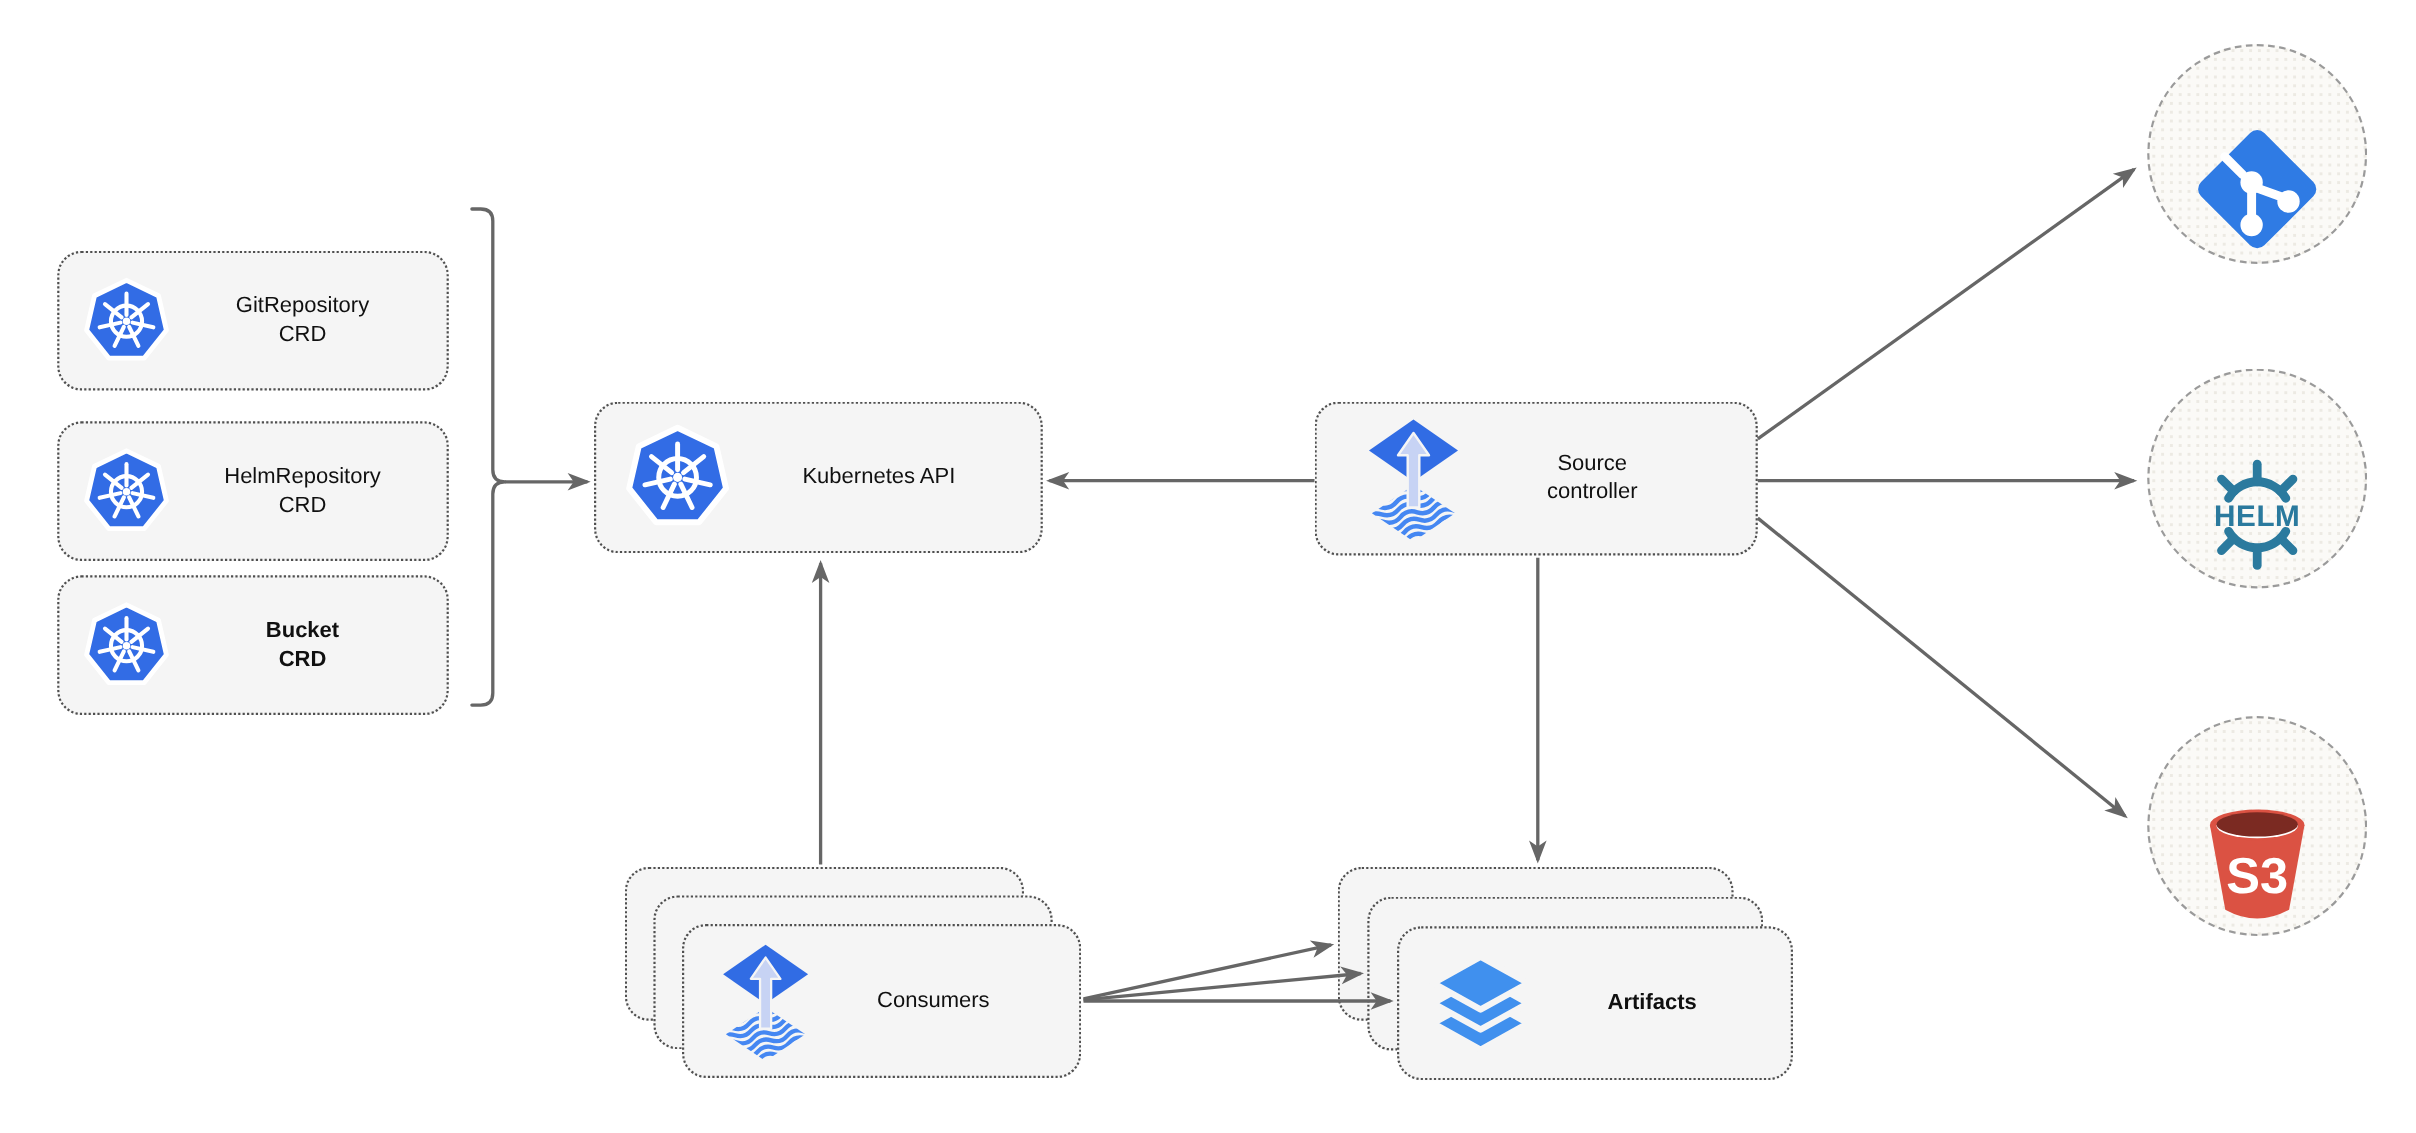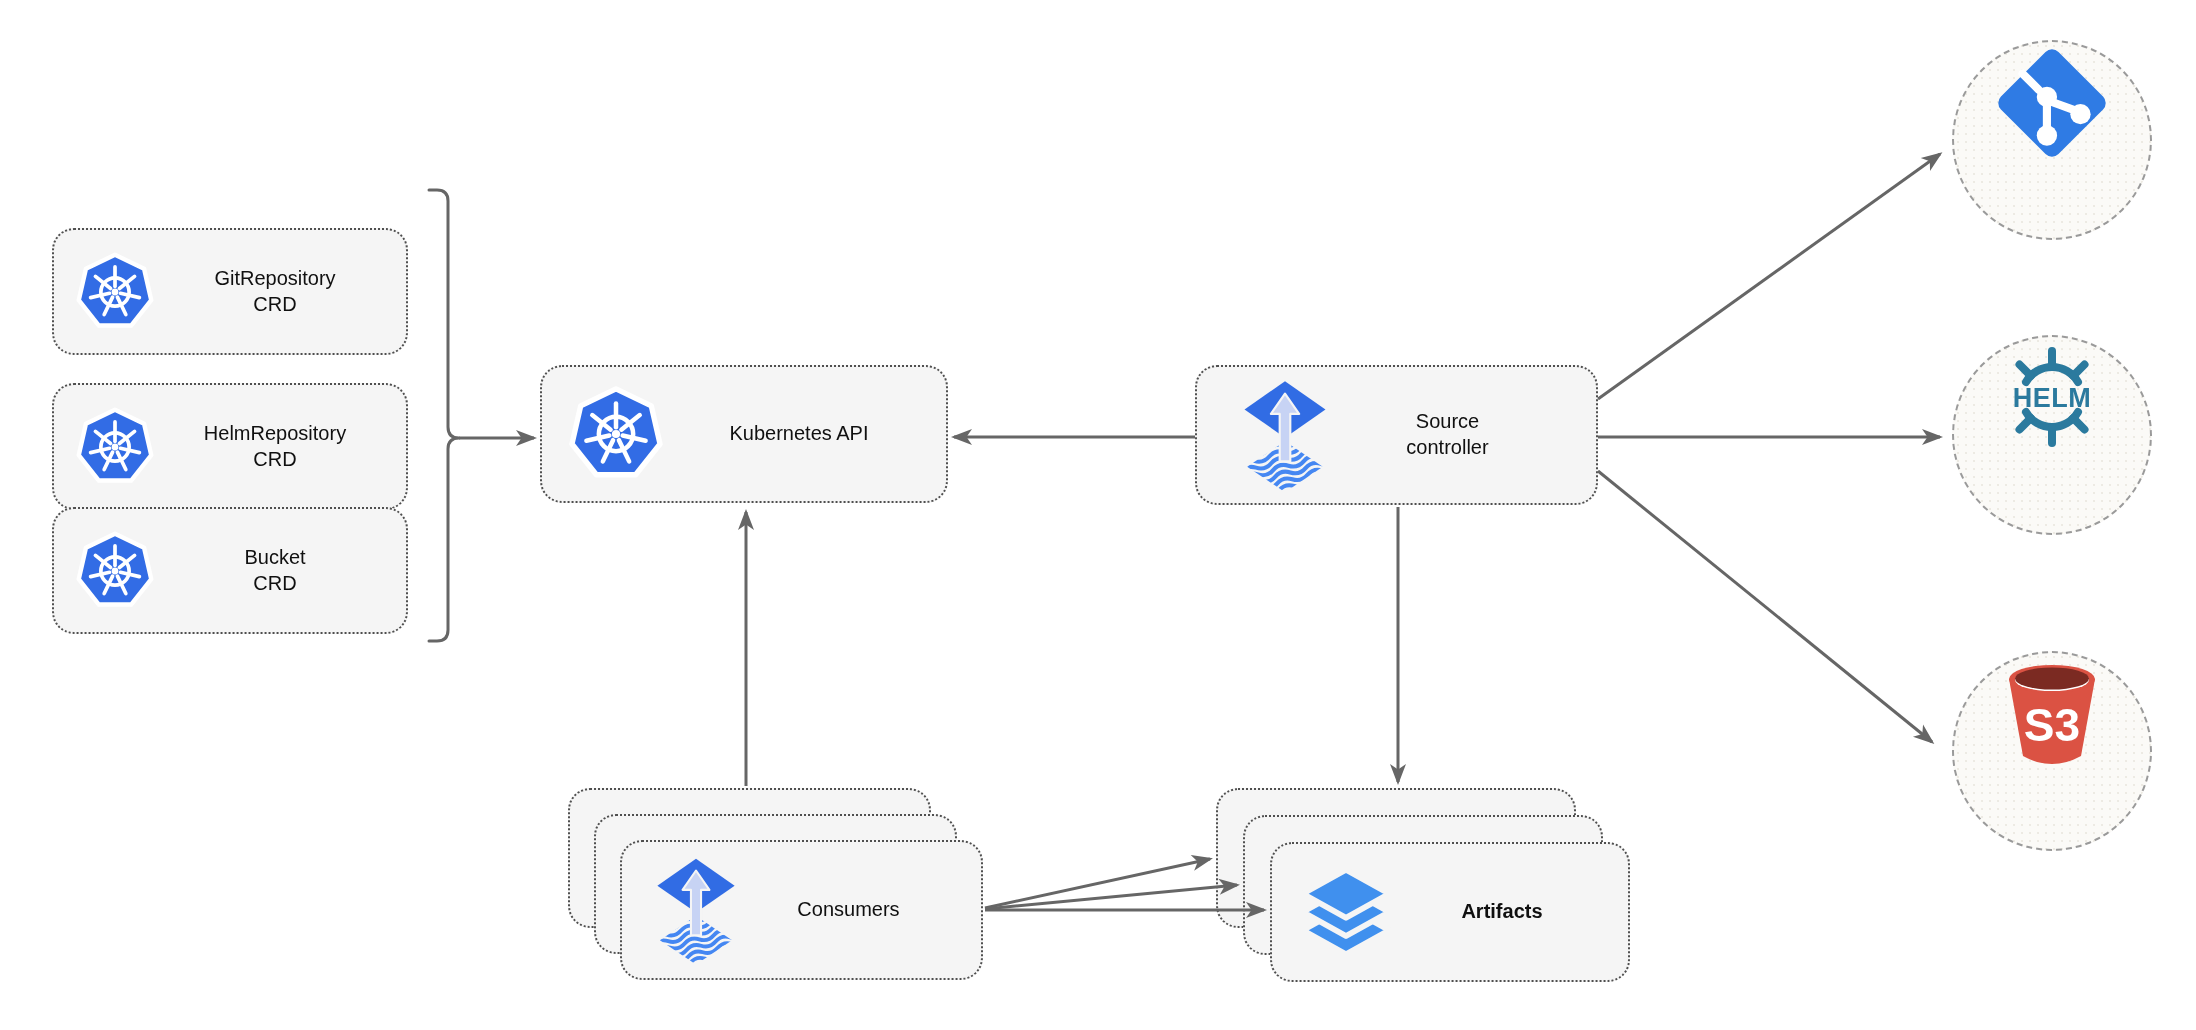--- a/index.html
+++ b/index.html
@@ -26,21 +26,21 @@
     flex: 1 1 auto;
     text-align: center;
     font-size: 20px;
     color: #101010;
     line-height: 1.28;
   }
   .label span { display: block; }
 
   #node-gitrepository-crd  { left: 52px;  top: 228px; width: 356px; height: 127px; }
   #node-helmrepository-crd { left: 52px;  top: 383px; width: 356px; height: 127px; }
-  #node-bucket-crd         { left: 52px;  top: 507px; width: 356px; height: 127px; }
+  #node-bucket-crd         { left: 52px;  top: 523px; width: 356px; height: 127px; font-weight: bold; }
   .crd-box .icon { margin-left: 18px; width: 86px; }
   .crd-box .label { margin-right: 14px; }
 
   #node-kubernetes-api { left: 540px; top: 365px; width: 408px; height: 138px; }
   #node-kubernetes-api .icon { margin-left: 22px; width: 104px; }
   #node-kubernetes-api .label { margin-right: 16px; }
 
   #node-source-controller { left: 1195px; top: 365px; width: 403px; height: 140px; }
   #node-source-controller .icon { margin-left: 44px; width: 88px; }
   #node-source-controller .label { margin-right: 30px; }
@@ -61,21 +61,21 @@
 
   
   .remote-circle {
     position: absolute;
     width: 200px; height: 200px;
     border: 2px dashed #9A9A9A;
     border-radius: 50%;
     background-color: #FBFAF7;
     background-image: radial-gradient(rgba(160,150,125,0.16) 1.3px, transparent 1.3px);
     background-size: 8px 8px;
-    display: flex; align-items: flex-start; justify-content: center;
+    display: flex; align-items: flex-end; justify-content: center;
   }
   #node-git-remote  { left: 1952px; top: 40px;  }
   #node-helm-remote { left: 1952px; top: 335px; }
   #node-s3-remote   { left: 1952px; top: 651px; }
 
   
   #edges-layer { position: absolute; inset: 0; pointer-events: none; }
 </style>
 </head>
 <body>

